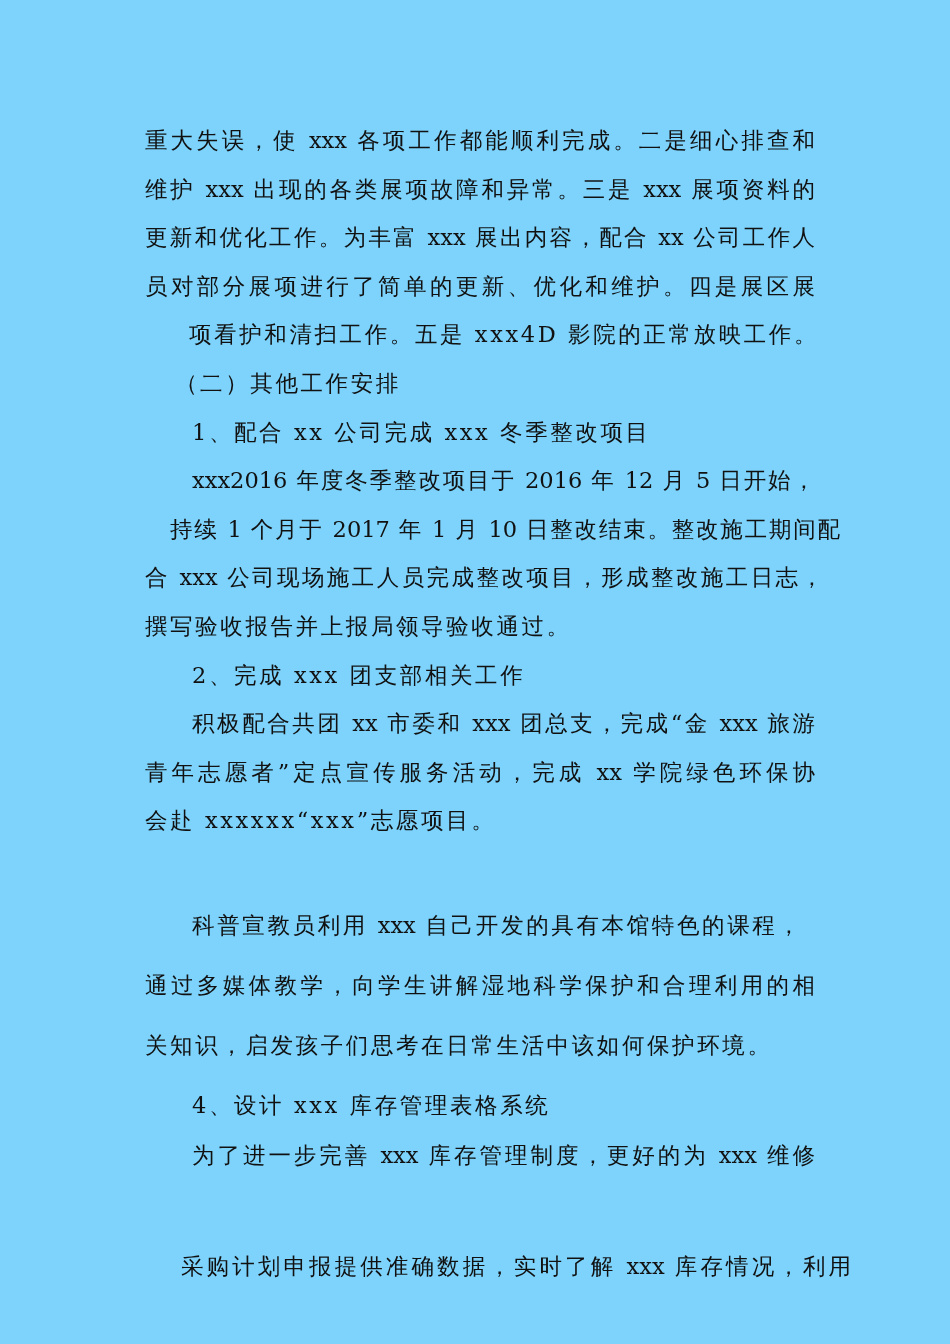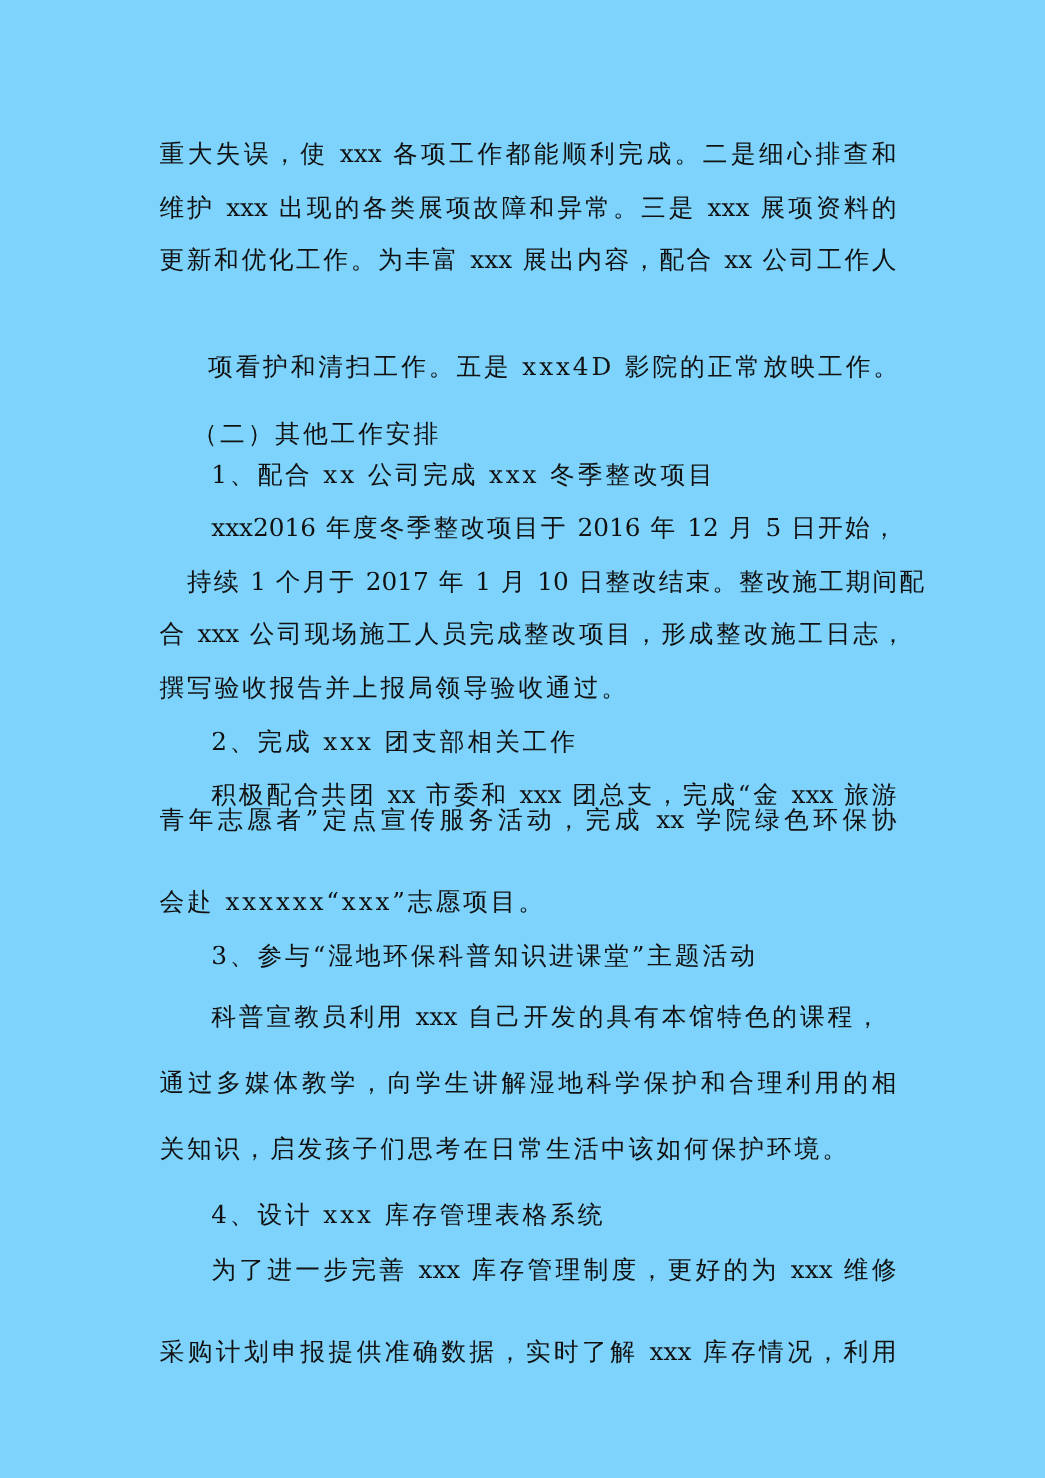--- a/index.html
+++ b/index.html
@@ -20,36 +20,36 @@
   .indent { left: 192px; }
   .justify { text-align-last: justify; text-align: justify; letter-spacing: 0; }
 </style>
 </head>
 <body>
 
 <div class="page">
   <div class="line justify" style="top:125px;">重大失误，使 xxx 各项工作都能顺利完成。二是细心排查和</div>
   <div class="line justify" style="top:174px;">维护 xxx 出现的各类展项故障和异常。三是 xxx 展项资料的</div>
   <div class="line justify" style="top:222px;">更新和优化工作。为丰富 xxx 展出内容，配合 xx 公司工作人</div>
+  <div class="line justify" style="top:271px;">员对部分展项进行了简单的更新、优化和维护。四是展区展</div>
   <div class="line" style="top:319px;margin-left:44px;">项看护和清扫工作。五是 xxx4D 影院的正常放映工作。</div>
 
-  <div class="line" style="top:380px; left:175px;">（二）其他工作安排</div>
+  <div class="line" style="top:368px; left:175px;">（二）其他工作安排</div>
 
   <div class="line indent" style="top:417px;">1、配合 xx 公司完成 xxx 冬季整改项目</div>
   <div class="line indent justify" style="top:465px; width:623px;">xxx2016 年度冬季整改项目于 2016 年 12 月 5 日开始，</div>
   <div class="line justify" style="top:514px;margin-left:25px;">持续 1 个月于 2017 年 1 月 10 日整改结束。整改施工期间配</div>
   <div class="line justify" style="top:562px; width:678px;">合 xxx 公司现场施工人员完成整改项目，形成整改施工日志，</div>
   <div class="line" style="top:611px;">撰写验收报告并上报局领导验收通过。</div>
 
   <div class="line indent" style="top:660px;">2、完成 xxx 团支部相关工作</div>
   <div class="line indent justify" style="top:708px; width:623px;">积极配合共团 xx 市委和 xxx 团总支，完成“金 xxx 旅游</div>
-  <div class="line justify" style="top:731px;">青年志愿者”定点宣传服务活动，完成 xx 学院绿色环保协</div>
+  <div class="line justify" style="top:757px;">青年志愿者”定点宣传服务活动，完成 xx 学院绿色环保协</div>
   <div class="line" style="top:805px;">会赴 xxxxxx“xxx”志愿项目。</div>
 
-  <div class="line indent" style="top:854px;">3、参与“湿地环保科普知识进课堂”主题活动</div>
   <div class="line indent justify" style="top:910px; width:608px;">科普宣教员利用 xxx 自己开发的具有本馆特色的课程，</div>
   <div class="line justify" style="top:970px;">通过多媒体教学，向学生讲解湿地科学保护和合理利用的相</div>
   <div class="line" style="top:1030px;">关知识，启发孩子们思考在日常生活中该如何保护环境。</div>
 
   <div class="line indent" style="top:1090px;">4、设计 xxx 库存管理表格系统</div>
   <div class="line indent justify" style="top:1140px; width:623px;">为了进一步完善 xxx 库存管理制度，更好的为 xxx 维修</div>
-  <div class="line justify" style="top:1214px;">采购计划申报提供准确数据，实时了解 xxx 库存情况，利用</div>
+  <div class="line justify" style="top:1251px;margin-left:36px;">采购计划申报提供准确数据，实时了解 xxx 库存情况，利用</div>
 </div>
 
 </body></html>

